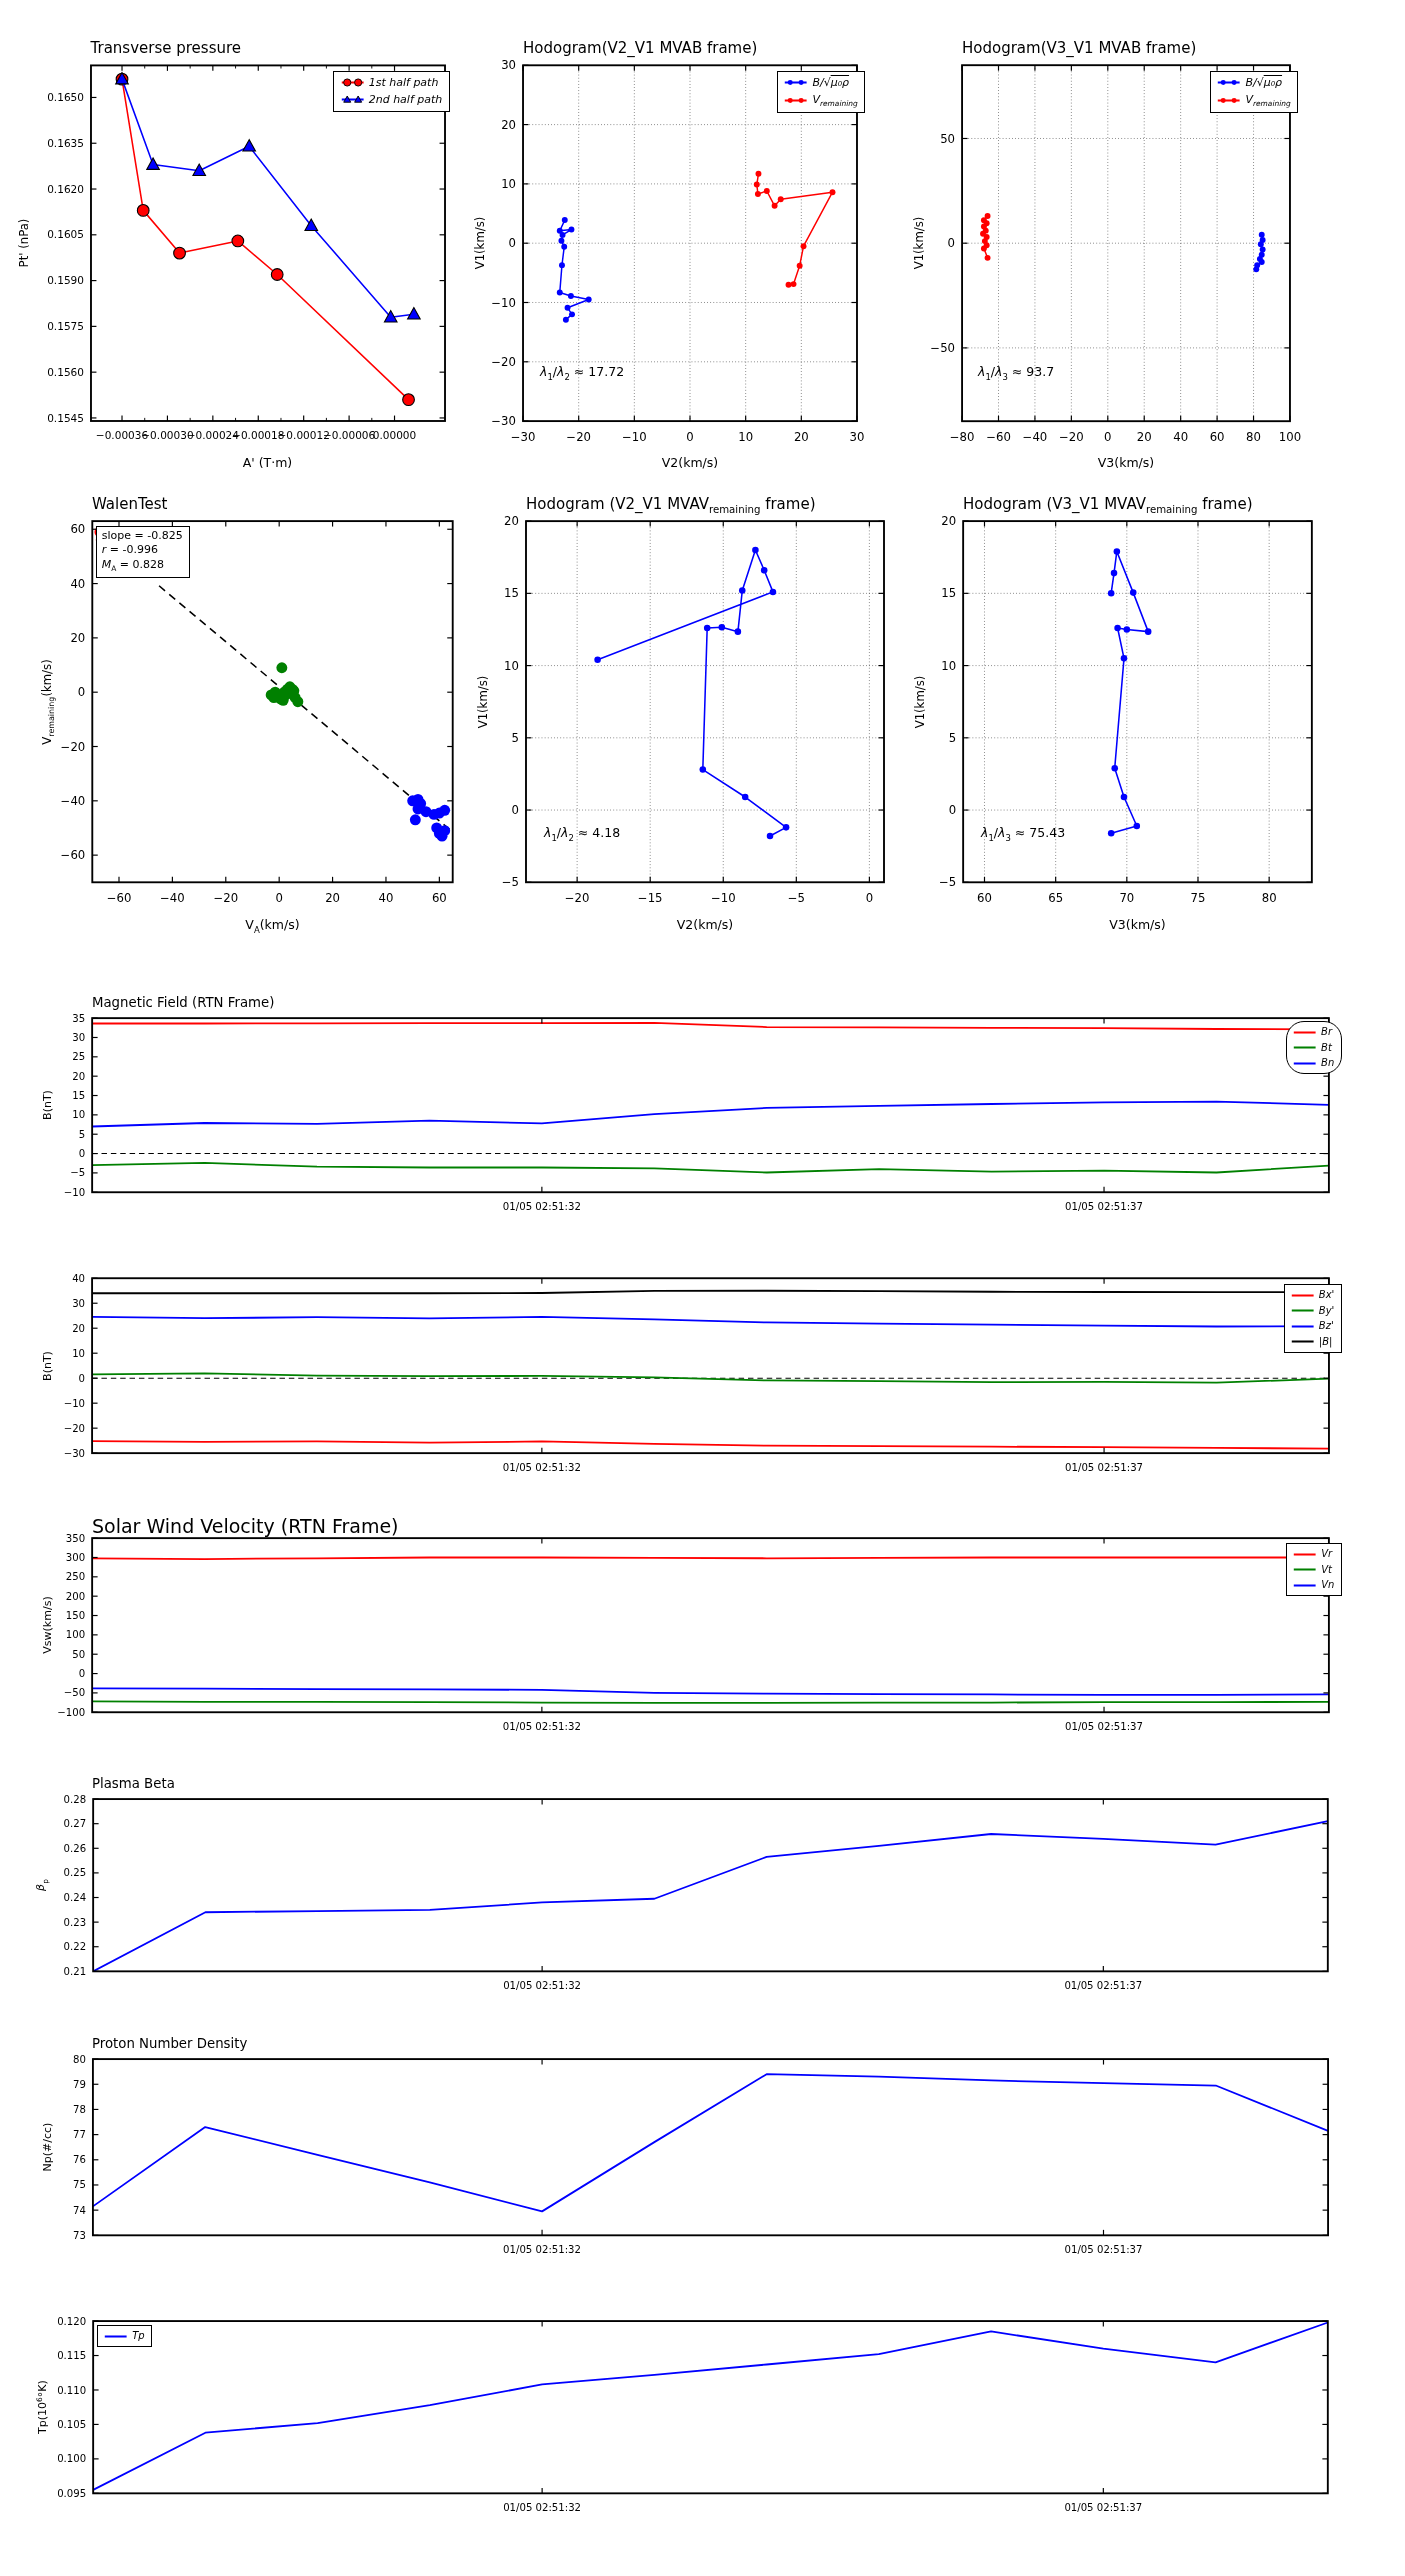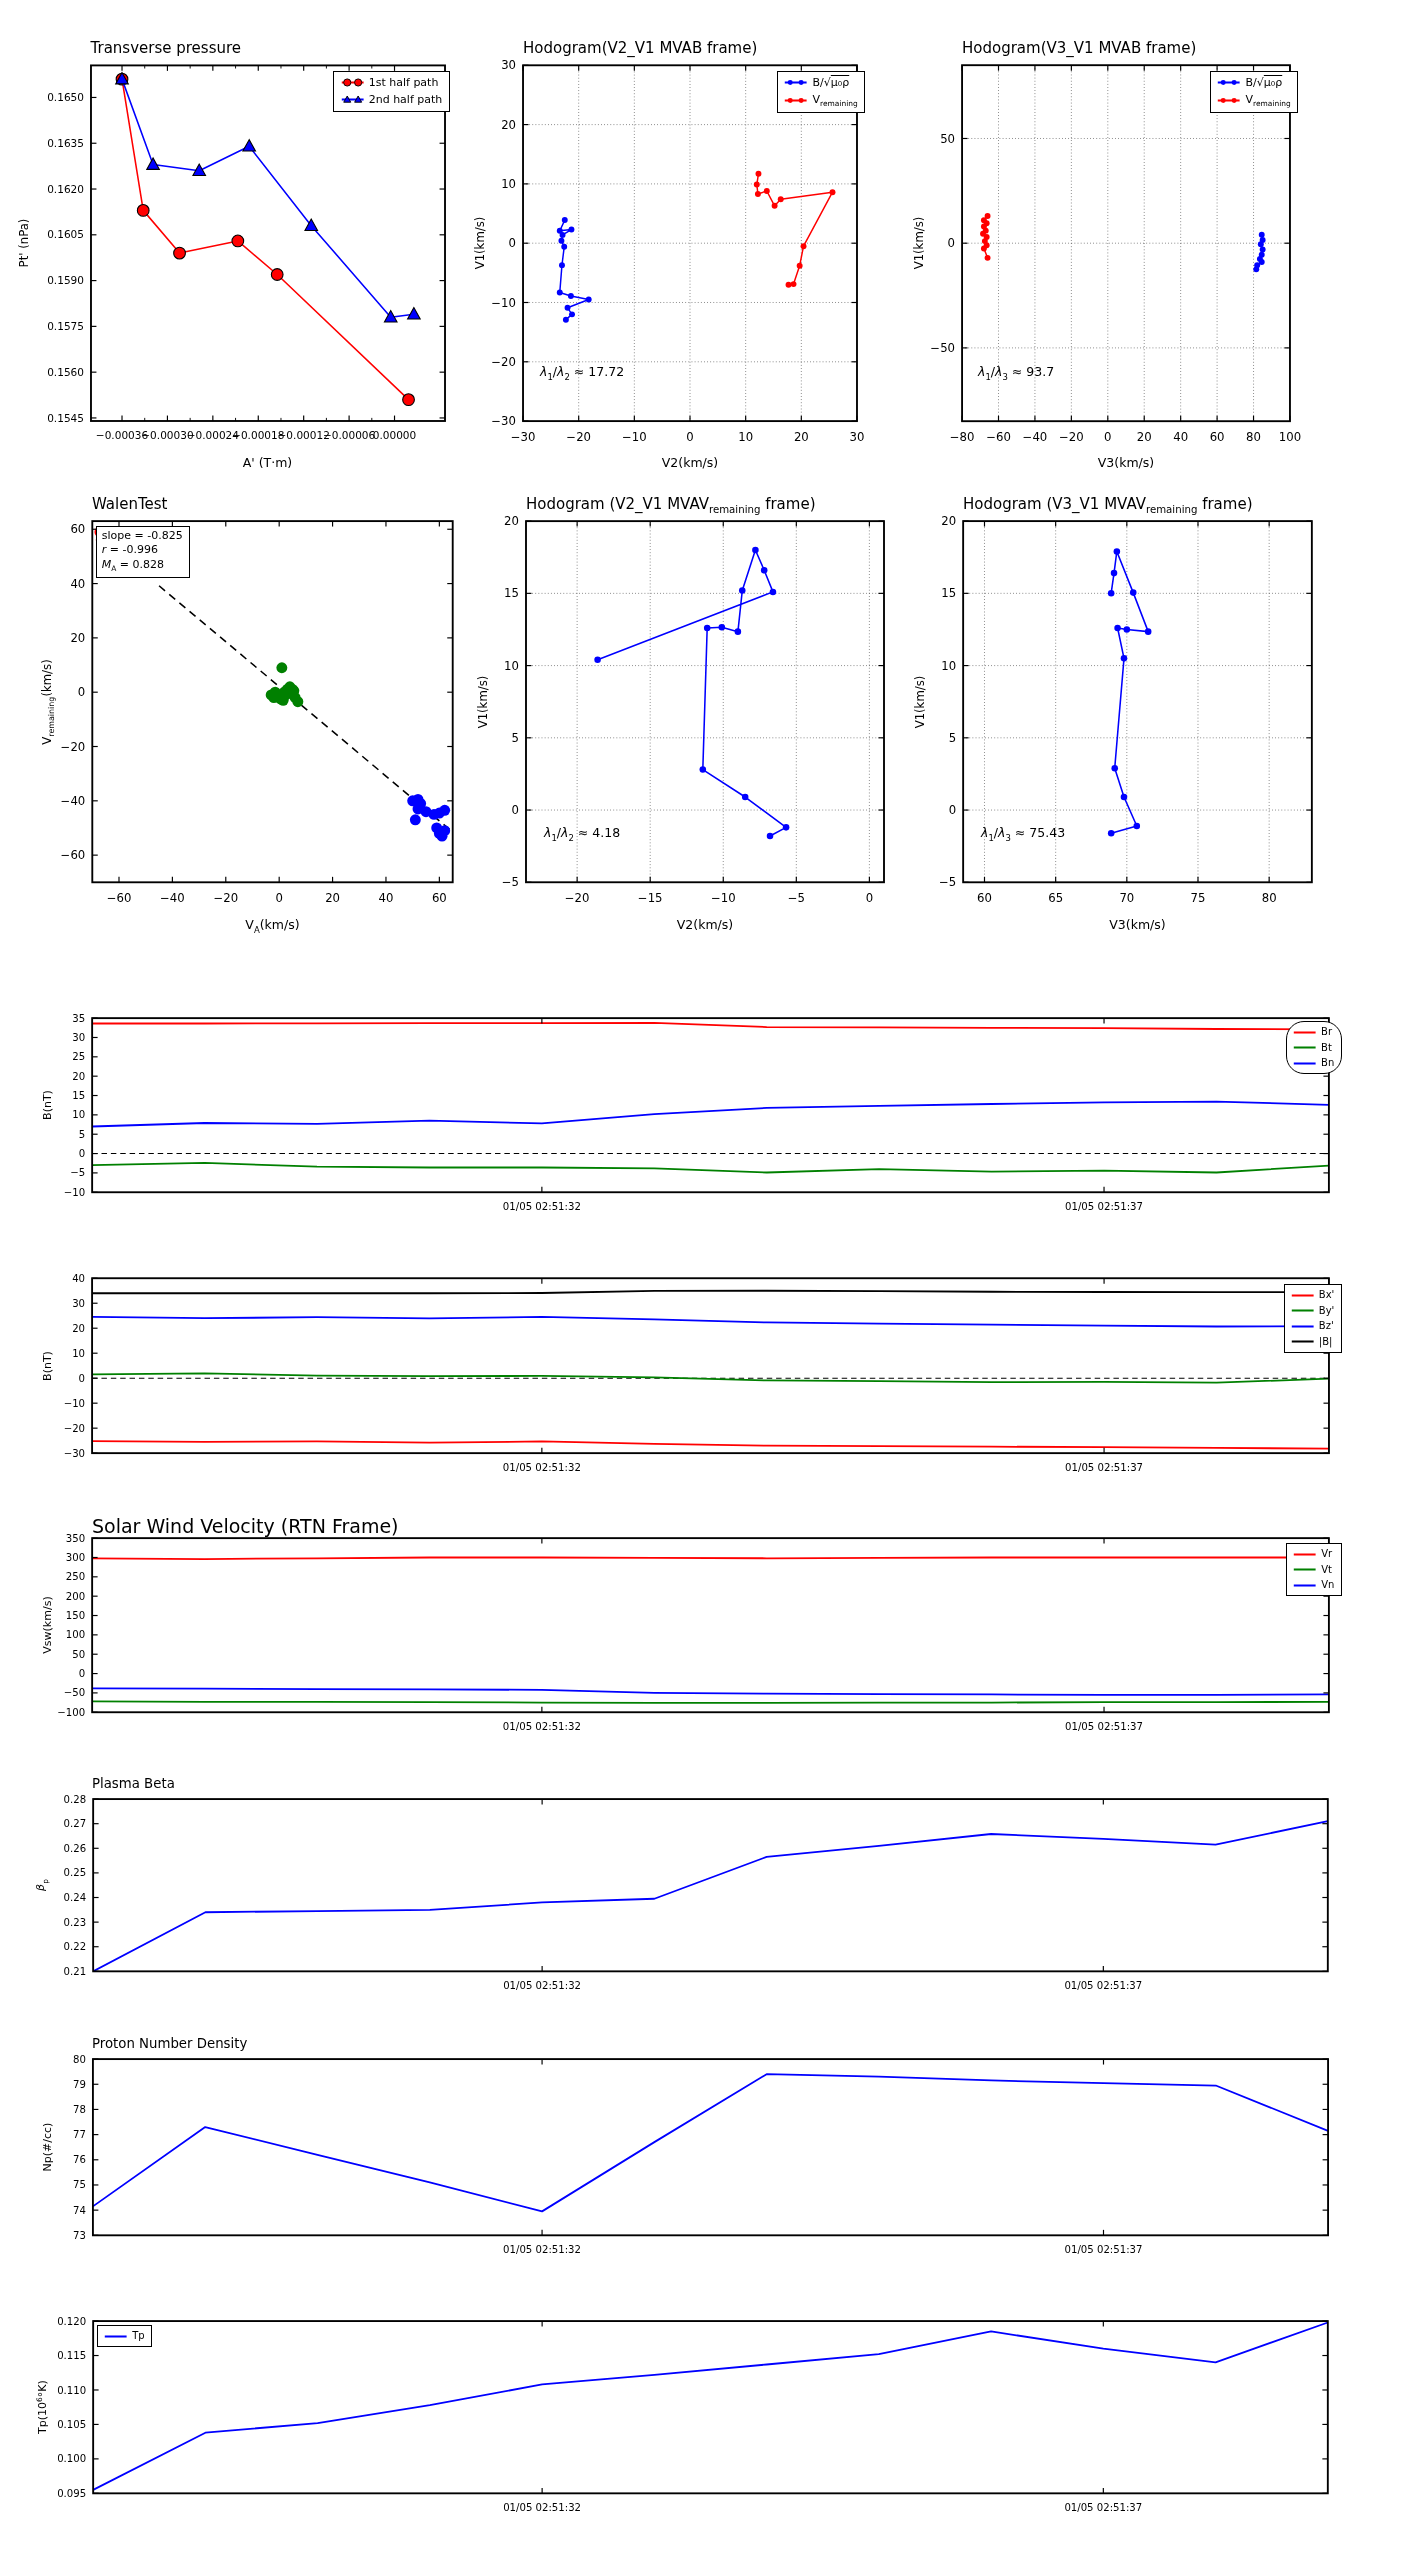--- a/index.html
+++ b/index.html
@@ -4,21 +4,21 @@
 <style>
   html,body{margin:0;padding:0;background:#ffffff;font-family:"DejaVu Sans",sans-serif;color:#000;}
   #fig{position:relative;width:1405px;height:2576px;background:#fff;overflow:hidden;}
   .chart{position:absolute;}
   .t{position:absolute;text-align:left;white-space:nowrap;}
   .xl{position:absolute;text-align:center;white-space:nowrap;}
   .ylwrap{position:absolute;width:0;height:0;}
   .ylwrap span{position:absolute;left:0;top:0;transform:translate(-50%,-50%) rotate(-90deg);white-space:nowrap;display:block;}
   .ann{position:absolute;white-space:nowrap;}
   .notebox{position:absolute;background:#fff;border:1.4px solid #000;padding:1.6px 6.2px 2.3px 4.7px;white-space:nowrap;}
-  .legend{position:absolute;background:#fff;border:1.4px solid #000;padding:2.3px 6.2px;}
+  .legend{position:absolute;background:#fff;border:1.4px solid #000;padding:2.3px 6.2px;font-style:italic;}
   .li{display:flex;align-items:center;gap:4.7px;white-space:nowrap;}
   .li svg{flex:0 0 auto;}
   sub{font-size:68%;} sup{font-size:68%;}
   .ol{text-decoration:overline;}
 </style>
 </head>
 <body>
 
 <div id="fig">
     <div class="chart" style="left: 12.5px; top: 30px; width: 471px; height: 442px;"><svg width="471" height="442" viewBox="0 0 604 566">
@@ -629,21 +629,21 @@
         <text x="91" y="198.2166666666667" text-anchor="end" font-size="13" fill="#000">5</text>
         <line x1="100" y1="218.44444444444446" x2="107" y2="218.44444444444446" stroke="#000" stroke-width="1.5"></line>
         <line x1="1684" y1="218.44444444444446" x2="1677" y2="218.44444444444446" stroke="#000" stroke-width="1.5"></line>
         <text x="91" y="222.99444444444447" text-anchor="end" font-size="13" fill="#000">0</text>
         <line x1="100" y1="243.22222222222223" x2="107" y2="243.22222222222223" stroke="#000" stroke-width="1.5"></line>
         <line x1="1684" y1="243.22222222222223" x2="1677" y2="243.22222222222223" stroke="#000" stroke-width="1.5"></line>
         <text x="91" y="247.77222222222224" text-anchor="end" font-size="13" fill="#000">−5</text>
         <line x1="100" y1="268" x2="107" y2="268" stroke="#000" stroke-width="1.5"></line>
         <line x1="1684" y1="268" x2="1677" y2="268" stroke="#000" stroke-width="1.5"></line>
         <text x="91" y="272.55" text-anchor="end" font-size="13" fill="#000">−10</text>
-      </svg><div class="ylwrap" style="left: 33px; top: 122px;">
+      </svg><div class="t" style="left: 78px; top: 11.7px; width: 1236px; font-size: 13.3px;">Magnetic Field (RTN Frame)</div><div class="ylwrap" style="left: 33px; top: 122px;">
         <span style="font-size: 11px;">B(nT)</span>
       </div><div class="legend" style="top: 38px; right: 26.5px; font-size: 10px; line-height: 1.55; border-radius: 18px;">
         <div class="li">
           <svg width="23.4" height="11" viewBox="0 0 30 14">
             <line x1="1" y1="7" x2="29" y2="7" stroke="#ff0000" stroke-width="2.6"></line>
           </svg>
           <span>Br</span>
         </div>
         <div class="li">
           <svg width="23.4" height="11" viewBox="0 0 30 14">

